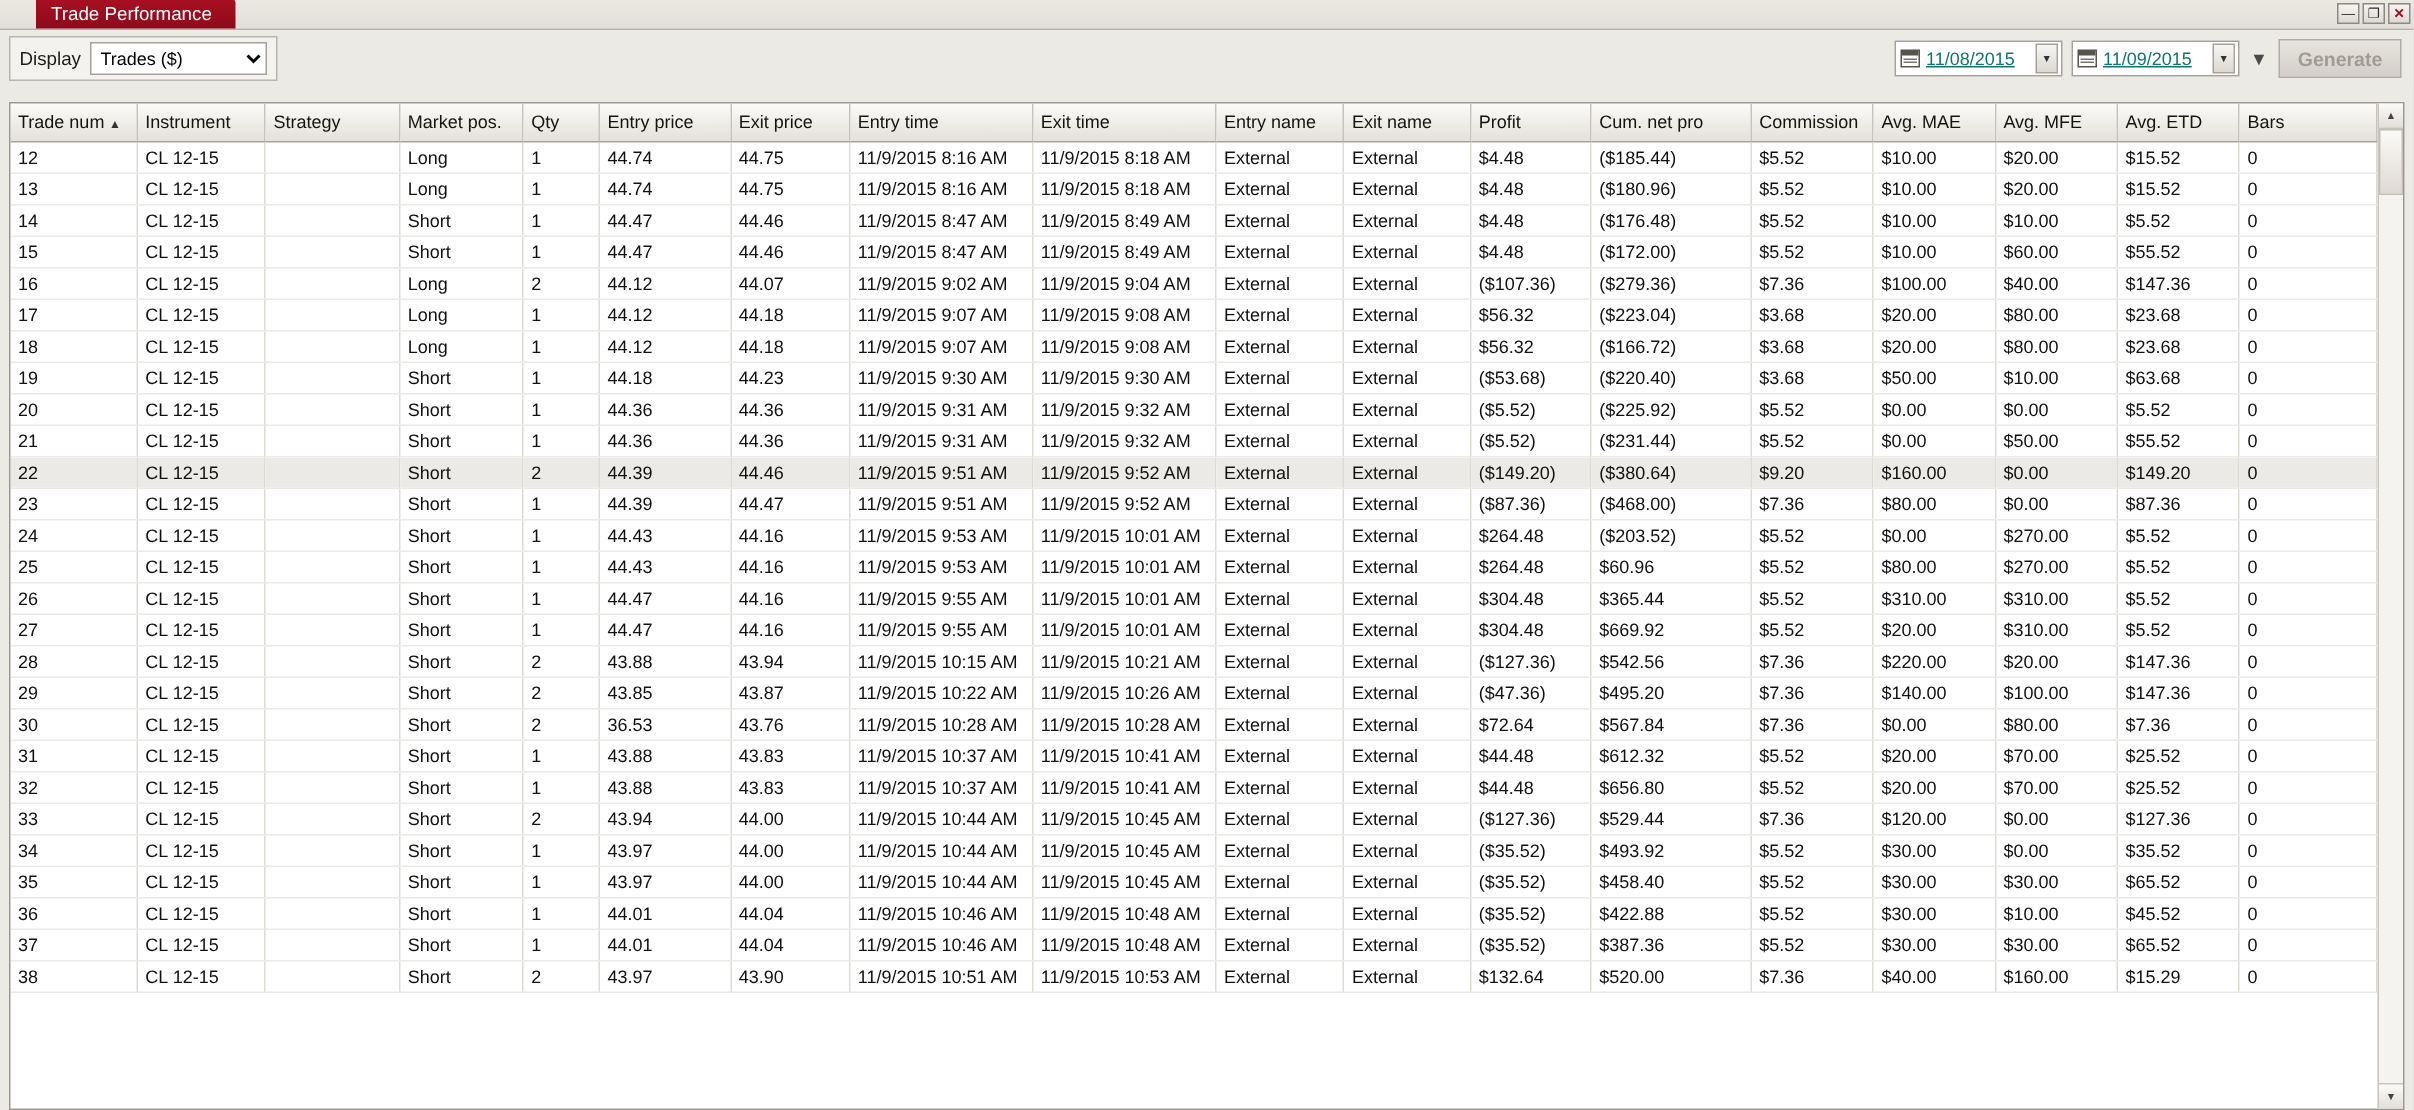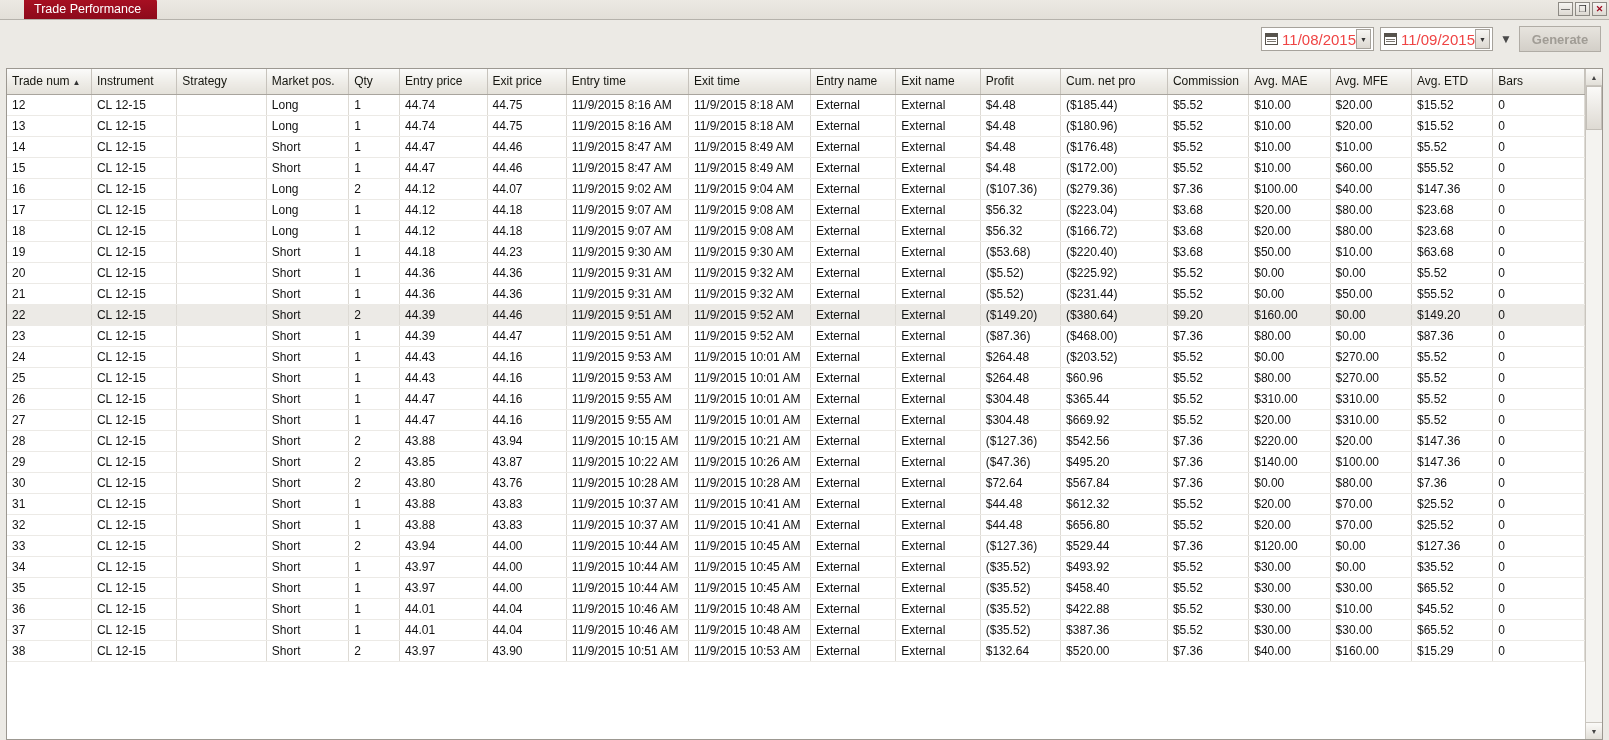--- a/index.html
+++ b/index.html
@@ -102,21 +102,21 @@
   .cal-icon:before {
     content: ""; position: absolute; left: 0; right: 0; top: 0; height: 3px;
     background: #57534d;
   }
   .cal-icon:after {
     content: ""; position: absolute; left: 1px; top: 5px;
     width: 9px; height: 1px;
     box-shadow: 0 2px 0 0 #7a766f, 0 0 0 0 #7a766f;
     background: #7a766f;
   }
-  .date-text { font-size: 15px; flex: 1; color: #ef4444; }
+  .date-text { font-size: 12px; flex: 1; color: #0f766e; text-decoration: underline; }
   .spin {
     width: 15px; height: 20px;
     border: 1px solid #a6a29b;
     background: linear-gradient(to bottom,#f7f6f3,#dcd8d1);
     display: flex; align-items: center; justify-content: center;
     font-size: 7px; color: #333;
   }
   .funnel {
     width: 14px; height: 16px;
     display: flex; align-items: center; justify-content: center;
@@ -286,20 +286,26 @@
     </div>
     <div class="titlebar-fill"></div>
     <div class="win-btns">
       <div class="win-btn">—</div>
       <div class="win-btn">❐</div>
       <div class="win-btn close">✕</div>
     </div>
   </div>
 
   <div class="toolbar">
+    <div class="display-group">
+      <span class="display-label">Display</span>
+      <select class="combo">
+        <option>Trades ($)</option>
+      </select>
+    </div>
 
     <div class="toolbar-right">
       <div class="date-box">
         <span class="cal-icon"></span>
         <span class="date-text">11/08/2015</span>
         <span class="spin">▼</span>
       </div>
       <div class="date-box">
         <span class="cal-icon"></span>
         <span class="date-text">11/09/2015</span>
@@ -716,21 +722,21 @@
               <td>$100.00</td>
               <td>$147.36</td>
               <td>0</td>
             </tr>
             <tr>
               <td>30</td>
               <td>CL 12-15</td>
               <td></td>
               <td>Short</td>
               <td>2</td>
-              <td>43.80</td>
+              <td>36.53</td>
               <td>43.76</td>
               <td>11/9/2015 10:28 AM</td>
               <td>11/9/2015 10:28 AM</td>
               <td>External</td>
               <td>External</td>
               <td>$72.64</td>
               <td>$567.84</td>
               <td>$7.36</td>
               <td>$0.00</td>
               <td>$80.00</td>

